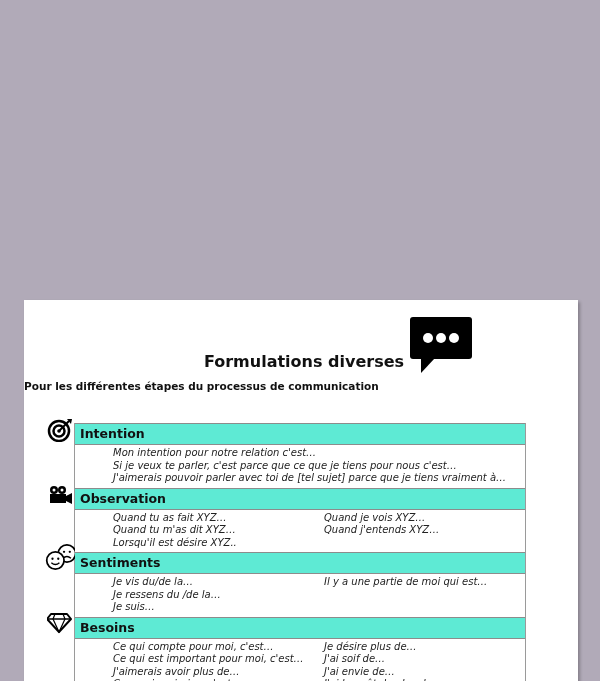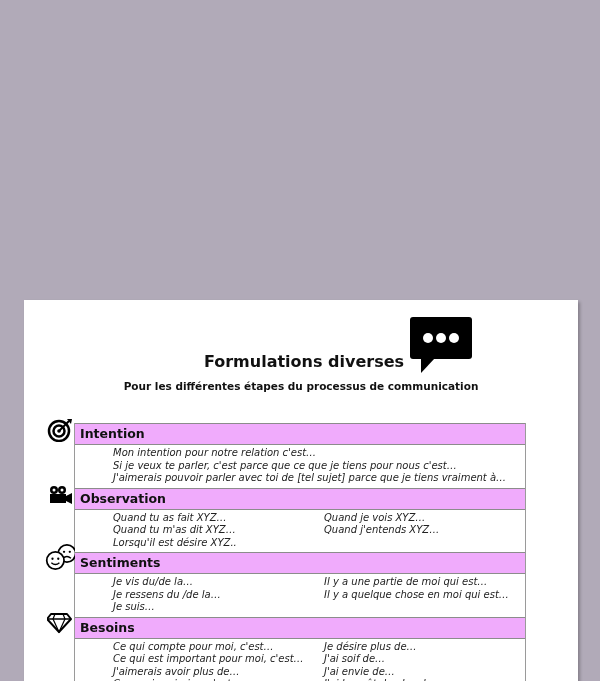--- a/index.html
+++ b/index.html
@@ -14,30 +14,30 @@
       width: 554px; height: 400px;
       background: #ffffff;
       box-shadow: 2px 2px 3px rgba(0,0,0,0.25);
     }
     .title {
       position: absolute; left: 0; width: 560px; top: 52px;
       text-align: center; font-weight: bold; font-size: 16px; color: #111;
     }
     .subtitle {
       position: absolute; left: 0; width: 554px; top: 80px;
-      text-align: center; font-weight: bold; font-size: 10.5px; color: #111;
+      font-weight: bold; font-size: 10.5px; color: #111;
     }
     .chat-icon { position: absolute; left: 385px; top: 16px; width: 64px; height: 58px; }
     .table {
       position: absolute; left: 50px; top: 123px; width: 450px;
       border-left: 1px solid #9a9a9a; border-right: 1px solid #9a9a9a;
     }
     .section-header {
       position: relative;
-      height: 20px; background: #f0abfc;
+      height: 20px; background: #5eead4;
       border-top: 1px solid #8c8c8c; border-bottom: 1px solid #8c8c8c;
       font-weight: bold; font-size: 12.5px; color: #111;
       line-height: 20px; padding-left: 5px;
     }
     .section-icon { position: absolute; left: -28px; top: -6px; width: 26px; height: 24px; }
     .section-body {
       padding: 2px 0 3px 38px;
       display: flex; font-style: italic; font-size: 10px; color: #222;
     }
     .col { display: flex; flex-direction: column; }
@@ -117,21 +117,20 @@
       <span>Sentiments</span>
     </div>
     <div class="section-body">
       <div class="col left">
         <div class="line">Je vis du/de la…</div>
         <div class="line">Je ressens du /de la…</div>
         <div class="line">Je suis…</div>
       </div>
       <div class="col">
         <div class="line">Il y a une partie de moi qui est…</div>
-        <div class="line">Il y a quelque chose en moi qui est…</div>
       </div>
     </div>
 
     <div class="section-header">
       <svg class="section-icon" viewBox="0 0 26 24" style="top:-8px;">
         <polygon points="4,4 20,4 24,9 12,22 0,9" fill="#fff" stroke="#000" stroke-width="2" stroke-linejoin="round"></polygon>
         <line x1="0" y1="9" x2="24" y2="9" stroke="#000" stroke-width="1.5"></line>
         <polyline points="8,4 6,9 12,22 18,9 16,4" fill="none" stroke="#000" stroke-width="1.2"></polyline>
       </svg>
       <span>Besoins</span>

